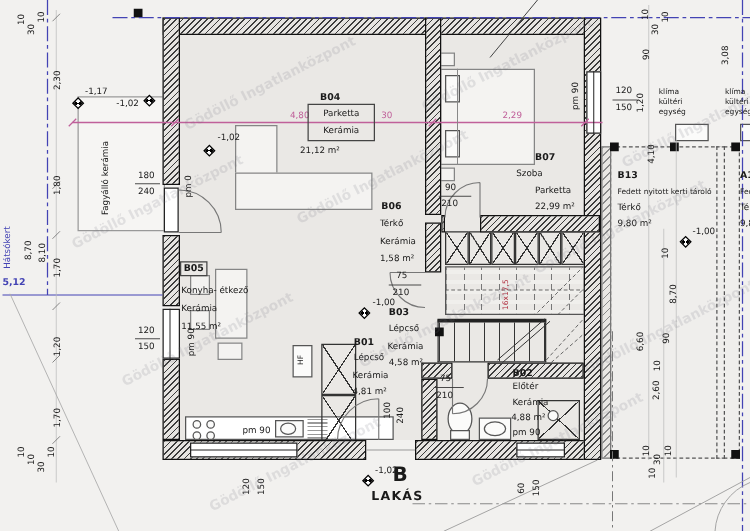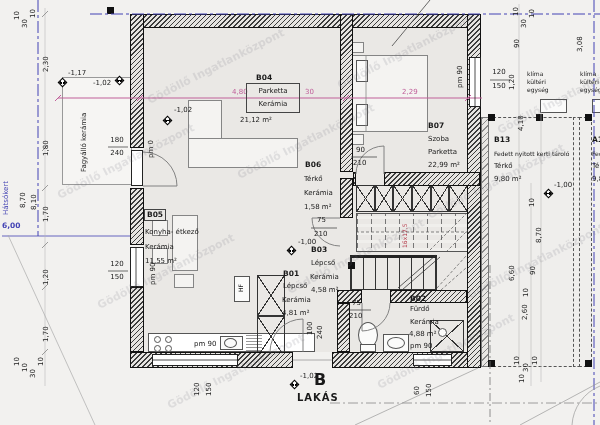--- a/index.html
+++ b/index.html
@@ -168,21 +168,21 @@
   <div class="t v" style="left:29px;top:18px">10</div>
 
   <div class="t v" style="left:42px;top:72px">2,30</div>
   <div class="t v" style="left:42px;top:156px">1,80</div>
   <div class="t v" style="left:19px;top:208px">8,70</div>
   <div class="t v" style="left:30px;top:210px">8,10</div>
   <div class="t v" style="left:42px;top:222px">1,70</div>
   <div class="t v" style="left:42px;top:285px">1,20</div>
   <div class="t v" style="left:42px;top:342px">1,70</div>
   <div class="t v blue" style="left:2px;top:215px">Hátsókert</div>
-  <div class="t blue b" style="left:2px;top:222px">6,00</div>
+  <div class="t blue b" style="left:2px;top:222px">5,12</div>
 
   <div class="t v" style="left:13px;top:366px">10</div>
   <div class="t v" style="left:21px;top:372px">10</div>
   <div class="t v" style="left:29px;top:378px">30</div>
   <div class="t v" style="left:37px;top:366px">10</div>
 
   <div class="t" style="left:68px;top:69px">-1,17</div>
   <div class="lvl" style="left:59px;top:79px"></div>
   <div class="t" style="left:93px;top:79px">-1,02</div>
   <div class="lvl" style="left:116px;top:77px"></div>
@@ -209,21 +209,21 @@
 
   <div class="lblbox" style="left:144px;top:209px;width:22px;height:12px">
     <div class="t b" style="left:0;right:0;top:1px;position:absolute">B05</div>
   </div>
   <div class="t" style="left:145px;top:228px">Konyha- étkező</div>
   <div class="t" style="left:145px;top:243px">Kerámia</div>
   <div class="t" style="left:145px;top:257px">11,55 m²</div>
   <div class="t" style="left:194px;top:340px">pm 90</div>
 
   <div class="t b" style="left:428px;top:122px">B07</div>
-  <div class="t" style="left:428px;top:135px">Szoba</div>
+  <div class="t" style="left:413px;top:135px">Szoba</div>
   <div class="t" style="left:428px;top:148px">Parketta</div>
   <div class="t" style="left:428px;top:161px">22,99 m²</div>
   <div class="t v" style="left:456px;top:88px">pm 90</div>
   <div class="t" style="left:356px;top:146px">90</div>
   <div class="t" style="left:353px;top:159px">210</div>
 
   <div class="t b" style="left:305px;top:161px">B06</div>
   <div class="t" style="left:304px;top:175px">Térkő</div>
   <div class="t" style="left:304px;top:189px">Kerámia</div>
   <div class="t" style="left:304px;top:203px">1,58 m²</div>
@@ -240,21 +240,21 @@
 
   <div class="t b" style="left:283px;top:270px">B01</div>
   <div class="t" style="left:283px;top:282px">Lépcső</div>
   <div class="t" style="left:282px;top:296px">Kerámia</div>
   <div class="t" style="left:282px;top:309px">4,81 m²</div>
   <div class="t v t6" style="left:237px;top:292px">HF</div>
   <div class="t v" style="left:306px;top:335px">100</div>
   <div class="t v" style="left:316px;top:339px">240</div>
 
   <div class="t b" style="left:410px;top:295px">B02</div>
-  <div class="t" style="left:410px;top:305px">Fürdő</div>
+  <div class="t" style="left:410px;top:305px">Előtér</div>
   <div class="t" style="left:410px;top:318px">Kerámia</div>
   <div class="t" style="left:409px;top:330px">4,88 m²</div>
   <div class="t" style="left:410px;top:342px">pm 90</div>
   <div class="t" style="left:352px;top:299px">75</div>
   <div class="t" style="left:349px;top:312px">210</div>
 
   <div class="t v" style="left:193px;top:396px">120</div>
   <div class="t v" style="left:205px;top:396px">150</div>
   <div class="t v" style="left:413px;top:395px">60</div>
   <div class="t v" style="left:425px;top:397px">150</div>

